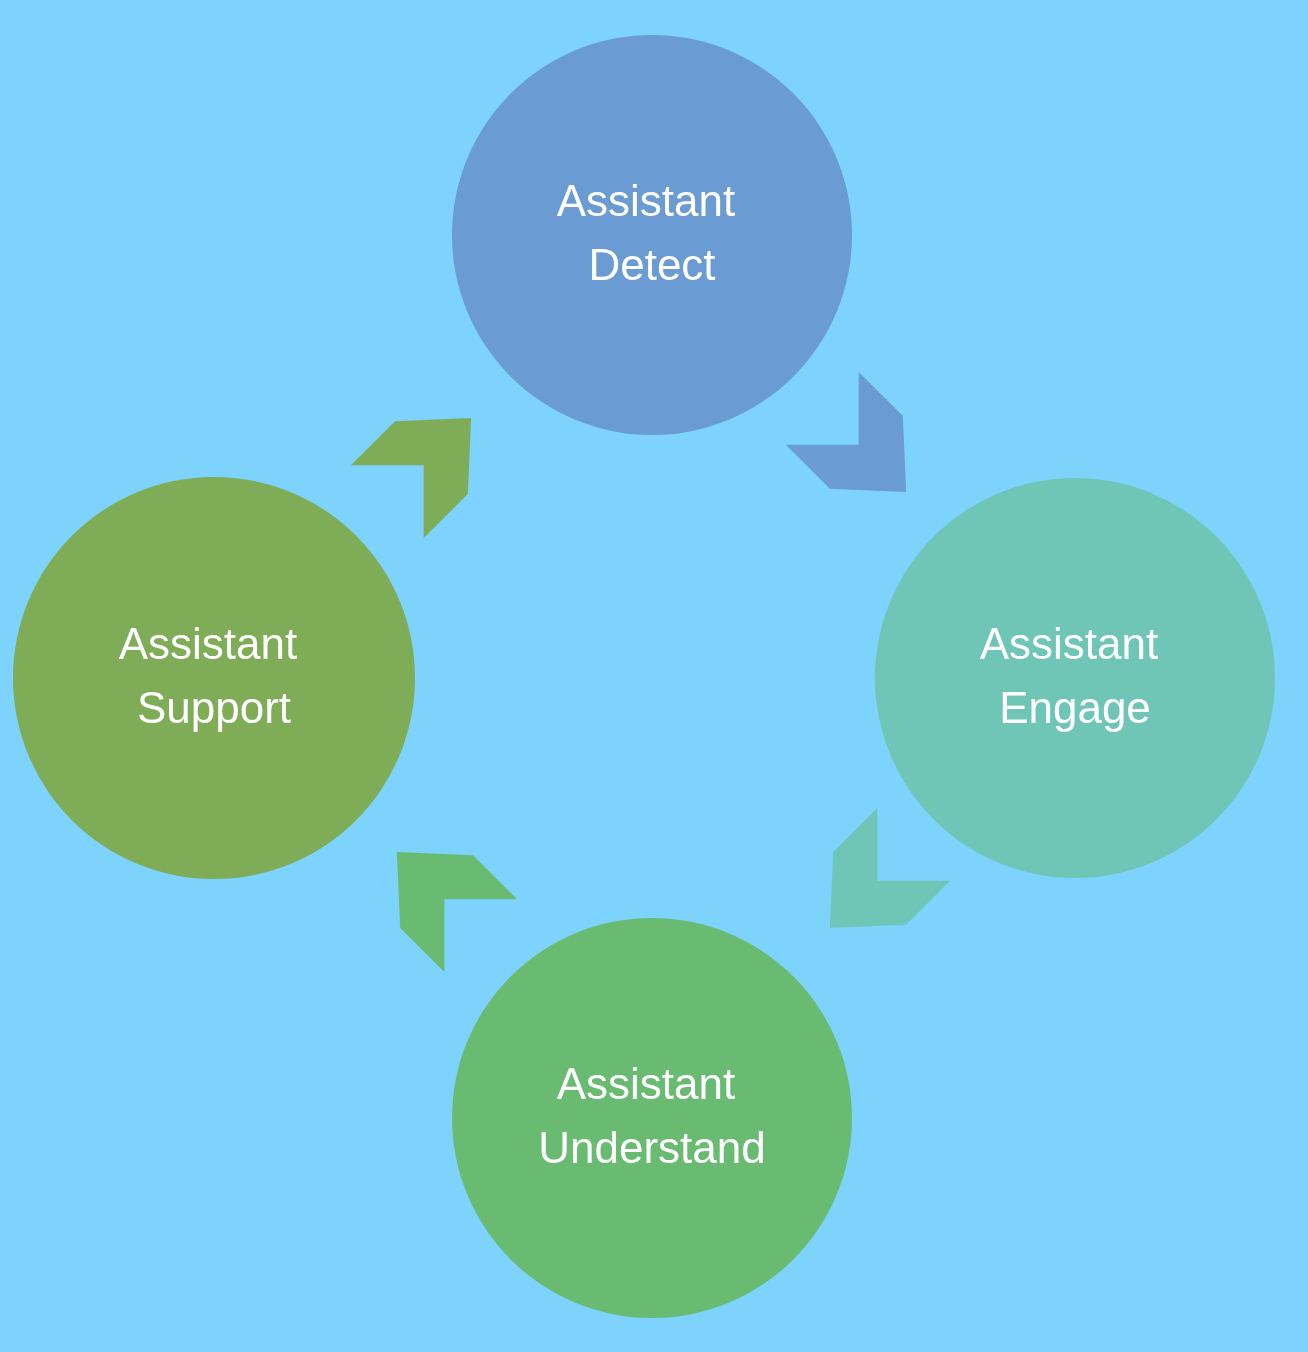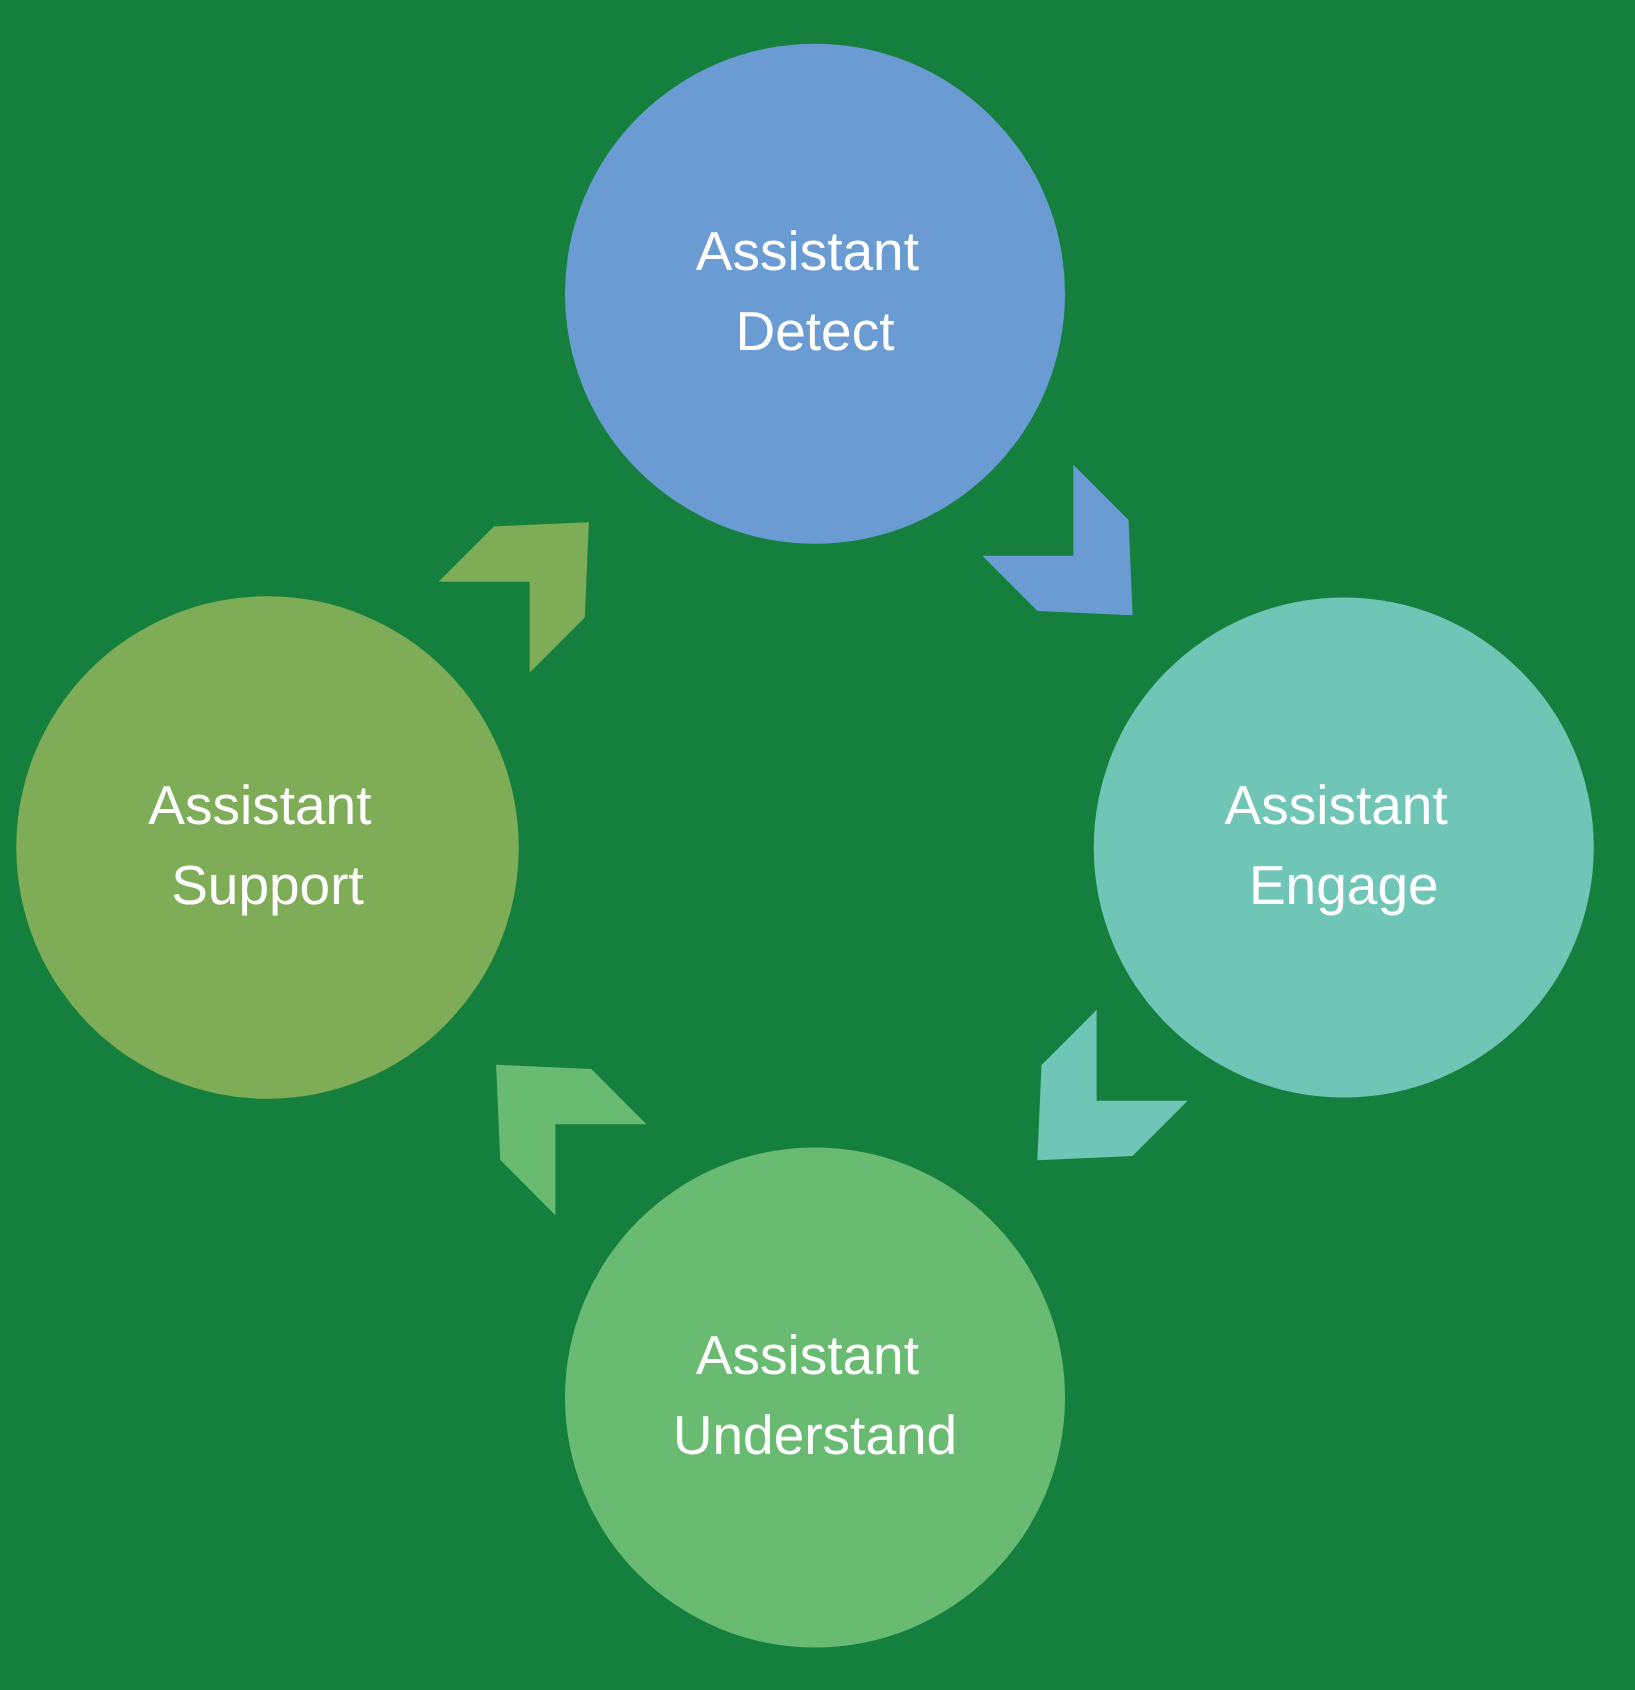--- a/index.html
+++ b/index.html
@@ -36,21 +36,21 @@
     text-anchor: middle;
     dominant-baseline: middle;
   }
   .node-label tspan {
     font-family: "Liberation Sans", sans-serif;
   }
 </style>
 </head>
 <body style="background: rgb(255, 255, 255);">
 
-<div id="diagram-canvas" style="background: #15803d;">
+<div id="diagram-canvas" style="background: #7dd3fc;">
 
   <svg class="cycle-svg" viewBox="0 0 1308 1352" width="1308" height="1352">
 
     <defs>
 
       <g id="chevron-arrow">
         <path d="M -72,-66 L 8,-66 L 80,0 L 8,66 L -72,66 L -6,0 Z"></path>
       </g>
     </defs>
 

